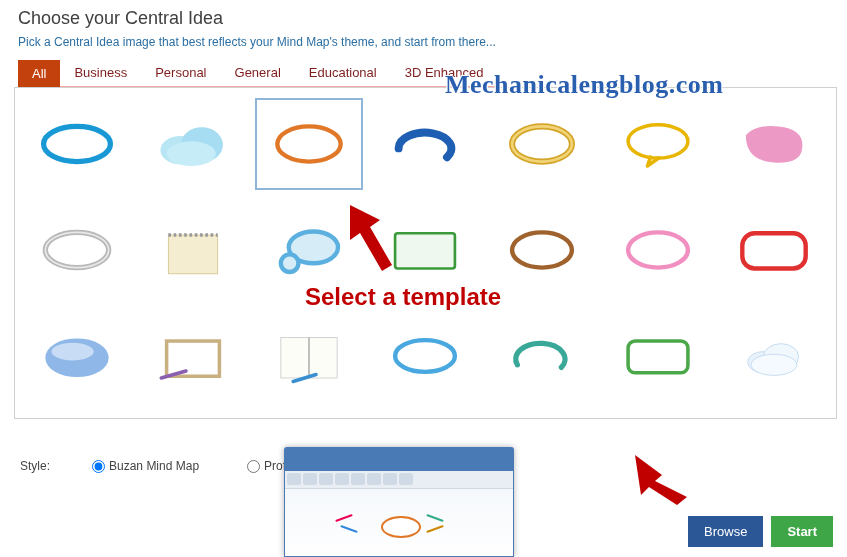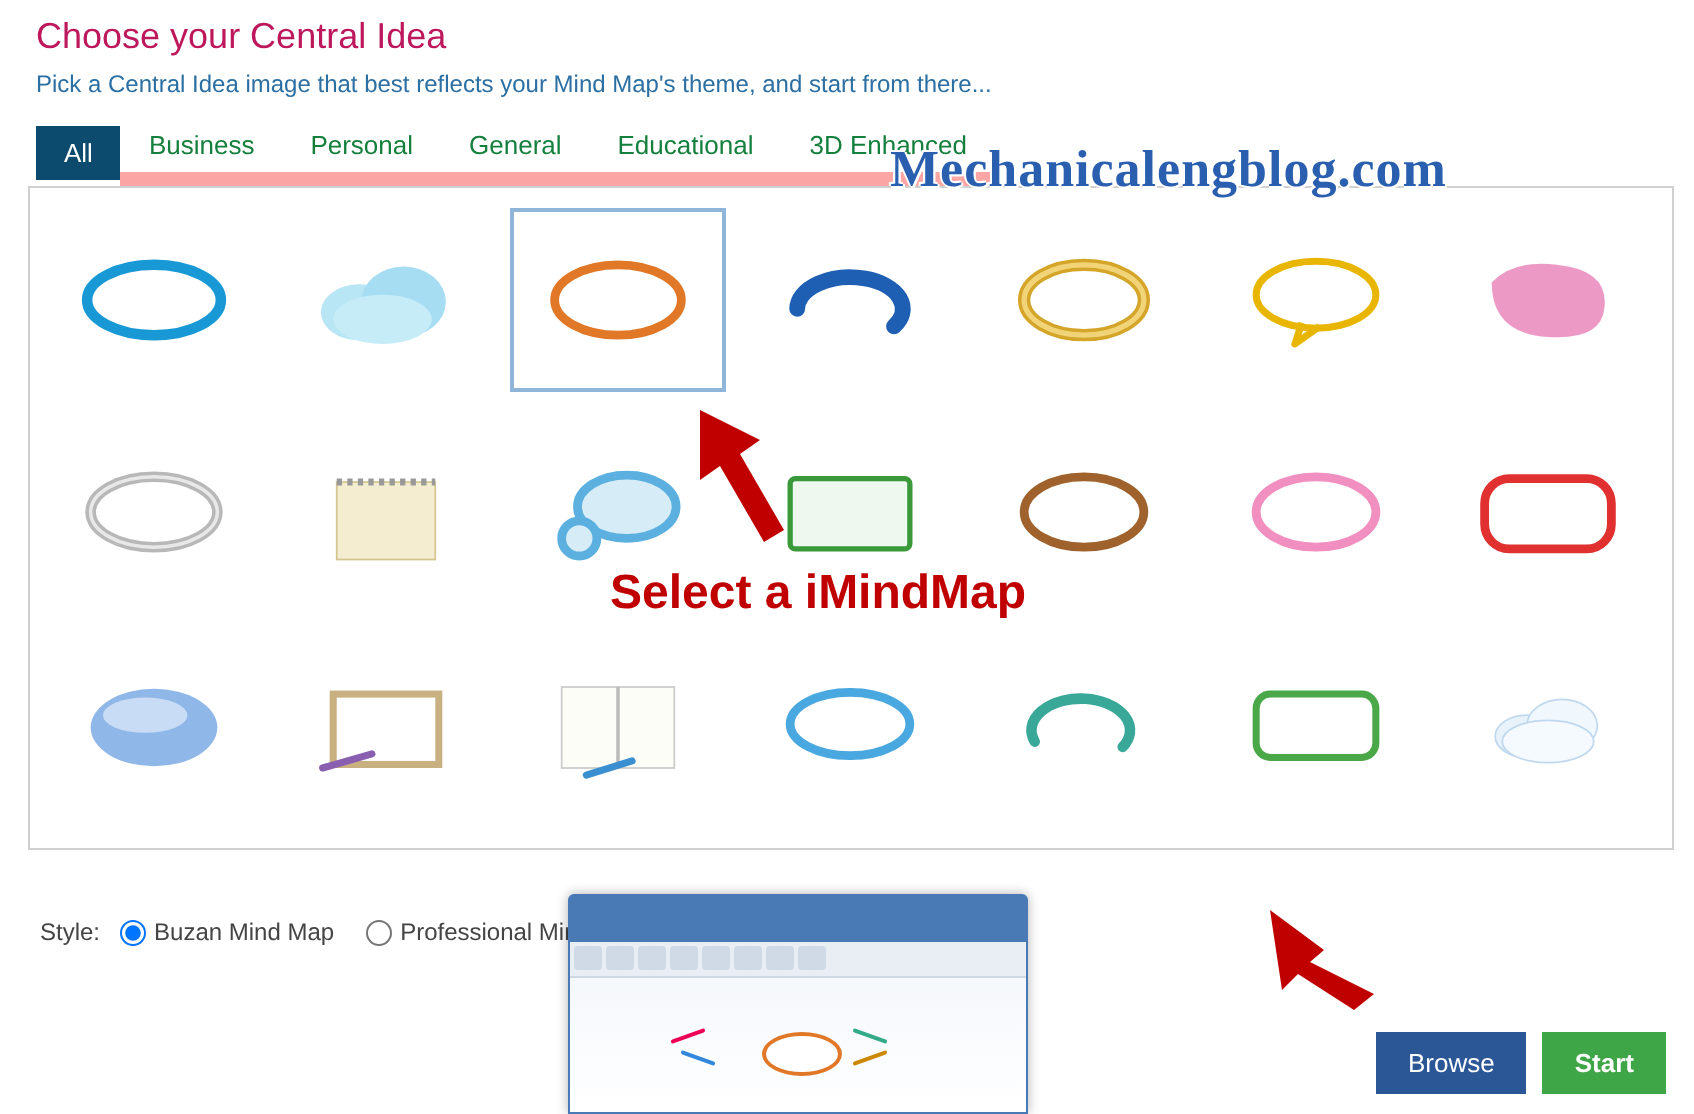--- a/index.html
+++ b/index.html
@@ -7,32 +7,32 @@
     font-family: "Segoe UI", Tahoma, sans-serif;
     font-size: 13px;
     color: #444;
     width: 847px;
     height: 557px;
     background: #fff;
     position: relative;
     overflow: hidden;
   }
   .header { padding: 8px 18px 0 18px; }
-  .title { color: #be185d; font-size: 18px; font-weight: 400; margin-bottom: 6px; }
+  .title { color: #404040; font-size: 18px; font-weight: 400; margin-bottom: 6px; }
   .subtitle { color: #2b6fa3; font-size: 12px; margin-bottom: 10px; }
   .tabs { display: flex; gap: 0; padding: 0 0 0 18px; align-items: center; }
   .tab {
     padding: 6px 14px;
     font-size: 13px;
-    color: #15803d;
+    color: #7f1d1d;
     cursor: pointer;
-    border-bottom: 7px solid #fca5a5;
+    border-bottom: 1px solid #fca5a5;
   }
   .tab.active {
-    background: #0c4a6e;
+    background: #c2410c;
     color: #fff;
     border-bottom: none;
   }
   .watermark {
     position: absolute;
     top: 70px;
     left: 445px;
     font-family: Georgia, "Times New Roman", serif;
     font-size: 26px;
     font-weight: bold;
@@ -79,21 +79,21 @@
   }
   .footer {
     position: absolute;
     bottom: 0; left: 0; right: 0;
     padding: 10px 16px 0 20px;
     display: flex; align-items: center;
     height: 110px;
   }
   .style-row { display: flex; align-items: center; gap: 6px; font-size: 12px; position: absolute; top: 12px; left: 20px;}
   .style-label { margin-right: 4px; }
-  .radio-opt { display: flex; align-items: center; gap: 4px; margin-right: 10px; cursor: pointer; }
+  .radio-opt { display: flex; align-items: center; gap: 4px; margin-right: 10px; cursor: pointer; margin-left: 32px; }
   .radio-opt input { cursor: pointer; }
   .preview-window {
     position: absolute;
     bottom: 0; left: 284px;
     width: 230px; height: 110px;
     background: #fff;
     border: 1px solid #4a7ab5;
     border-top: 24px solid #4a7ab5;
     border-radius: 3px 3px 0 0;
     box-shadow: 0 0 6px rgba(0,0,0,0.3);
@@ -289,21 +289,21 @@
           <ellipse cx="58" cy="36" rx="20" ry="15" fill="#f0f7fd" stroke="#c0d8ee"></ellipse>
           <ellipse cx="50" cy="45" rx="26" ry="12" fill="#f4faff" stroke="#c0d8ee"></ellipse>
         </svg>
     </div>
   </div>
 </div>
 
 <svg class="annotation-arrow1" width="60" height="90">
   <polygon points="10,10 40,25 30,32 52,70 42,76 20,38 10,45" fill="#c00000"></polygon>
 </svg>
-<div class="annotation-text">Select a iMindMap</div>
+<div class="annotation-text">Select a template</div>
 
 <div class="footer">
   <div class="style-row">
     <span class="style-label">Style:</span>
     <label class="radio-opt">
       <input type="radio" name="mapstyle" checked="" style="">
       <span>Buzan Mind Map</span>
     </label>
     <label class="radio-opt">
       <input type="radio" name="mapstyle" style="">

